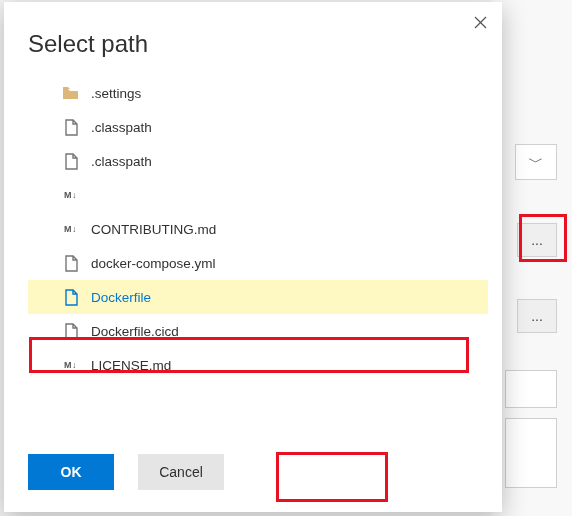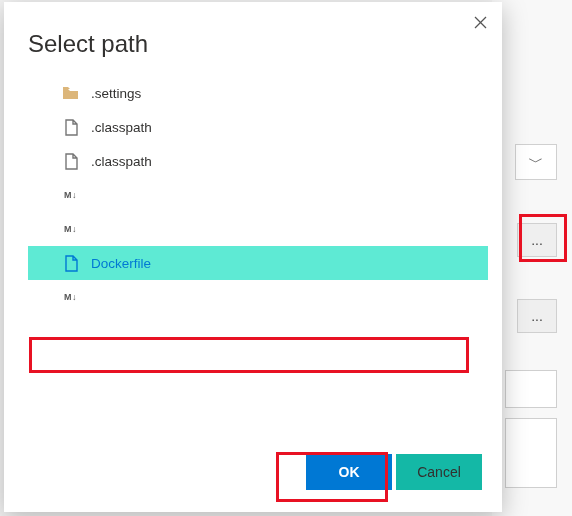--- a/index.html
+++ b/index.html
@@ -105,21 +105,21 @@
       height: 34px;
       padding-left: 34px;
       font-size: 13.5px;
       color: #323130;
       cursor: pointer;
       gap: 12px;
       white-space: nowrap;
       overflow: hidden;
     }
     .tree-item.selected {
-      background: #5eead4;
+      background: #fef9c3;
       color: #0078d4;
     }
     .tree-item.selected .icon-file { stroke:#0078d4; }
     .icon {
       width: 17px;
       height: 17px;
       flex-shrink: 0;
       display: flex;
       align-items: center;
       justify-content: center;
@@ -128,41 +128,40 @@
     .icon-file { fill: none; stroke: #767676; stroke-width:1.4; }
     .icon-md {
       font-family: Arial, sans-serif;
       font-size: 9px;
       font-weight: bold;
       color: #555;
       letter-spacing: 0.5px;
     }
     .dlg-footer {
       display: flex;
-      justify-content: flex-end;
-      gap: 4px;
+      gap: 24px;
       padding: 16px 20px 22px 24px;
     }
     .btn {
       height: 36px;
       min-width: 86px;
       font-size: 14px;
       border: none;
       cursor: pointer;
       display: flex;
       align-items: center;
       justify-content: center;
     }
     .btn-primary {
       background: #0078d4;
       color: #fff;
       font-weight: 600;
     }
     .btn-secondary {
-      background: #14b8a6;
+      background: #e5e5e5;
       color: #323130;
     }
     .chev { font-size: 15px; color:#666; }
   </style>
 </head>
 <body>
 
 <div class="bg-panel">
   <div class="bg-btn dropdown">
     <span class="chev">﹀</span>
@@ -211,31 +210,49 @@
             <path class="icon-file" d="M2 1 L9 1 L13 5 L13 16 L2 16 Z M9 1 L9 5 L13 5"></path>
           </svg>
         </span>
         <span>.classpath</span>
       </div>
       <div class="tree-item">
         <span class="icon icon-md">M↓</span>
       </div>
       <div class="tree-item">
         <span class="icon icon-md">M↓</span>
+        <span>CONTRIBUTING.md</span>
+      </div>
+      <div class="tree-item">
+        <span class="icon">
+          <svg width="14" height="17" viewBox="0 0 14 17">
+            <path class="icon-file" d="M2 1 L9 1 L13 5 L13 16 L2 16 Z M9 1 L9 5 L13 5"></path>
+          </svg>
+        </span>
+        <span>docker-compose.yml</span>
       </div>
       <div class="tree-item selected">
         <span class="icon">
           <svg width="14" height="17" viewBox="0 0 14 17">
             <path class="icon-file" d="M2 1 L9 1 L13 5 L13 16 L2 16 Z M9 1 L9 5 L13 5"></path>
           </svg>
         </span>
         <span>Dockerfile</span>
       </div>
       <div class="tree-item">
+        <span class="icon">
+          <svg width="14" height="17" viewBox="0 0 14 17">
+            <path class="icon-file" d="M2 1 L9 1 L13 5 L13 16 L2 16 Z M9 1 L9 5 L13 5"></path>
+          </svg>
+        </span>
+        <span>Dockerfile.cicd</span>
+      </div>
+      <div class="tree-item">
         <span class="icon icon-md">M↓</span>
+        <span>LICENSE.md</span>
       </div>
     </div>
 
   <div class="dlg-footer">
     <button class="btn btn-primary">OK</button>
     <button class="btn btn-secondary">Cancel</button>
   </div>
 </div>
 
 <div class="hl-red" style="left:29px; top:337px; width:440px; height:36px;"></div>

